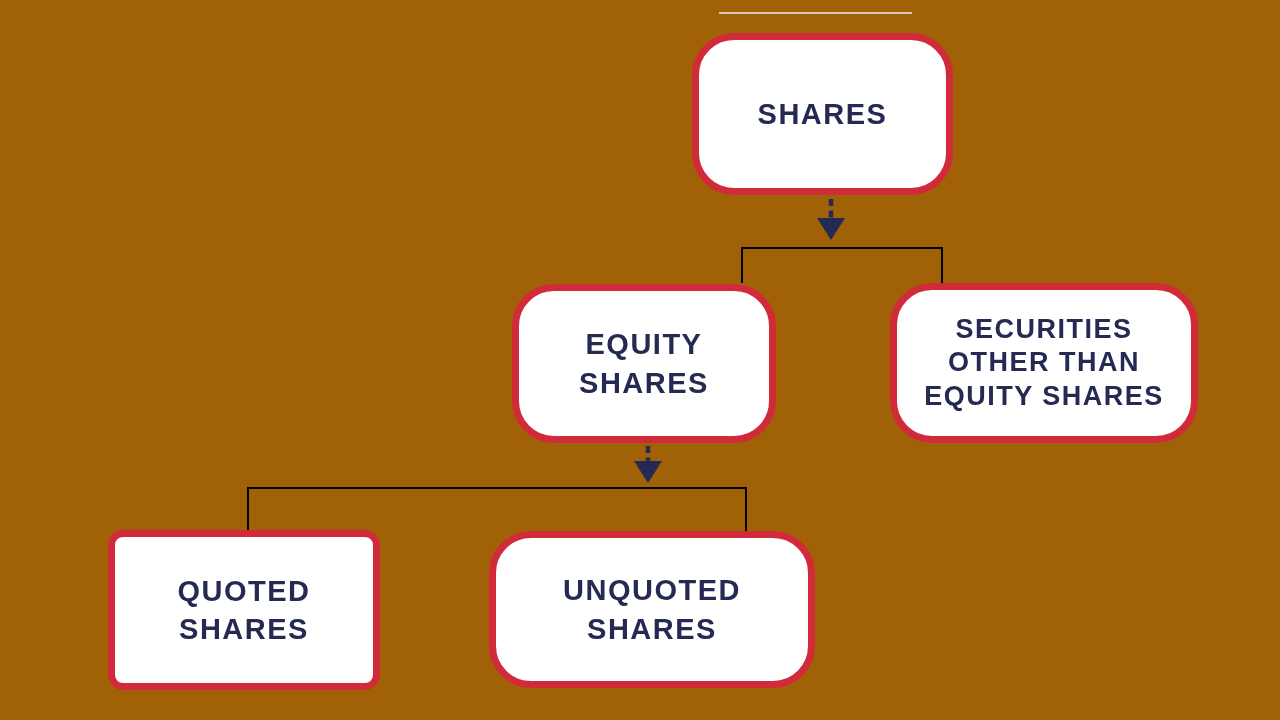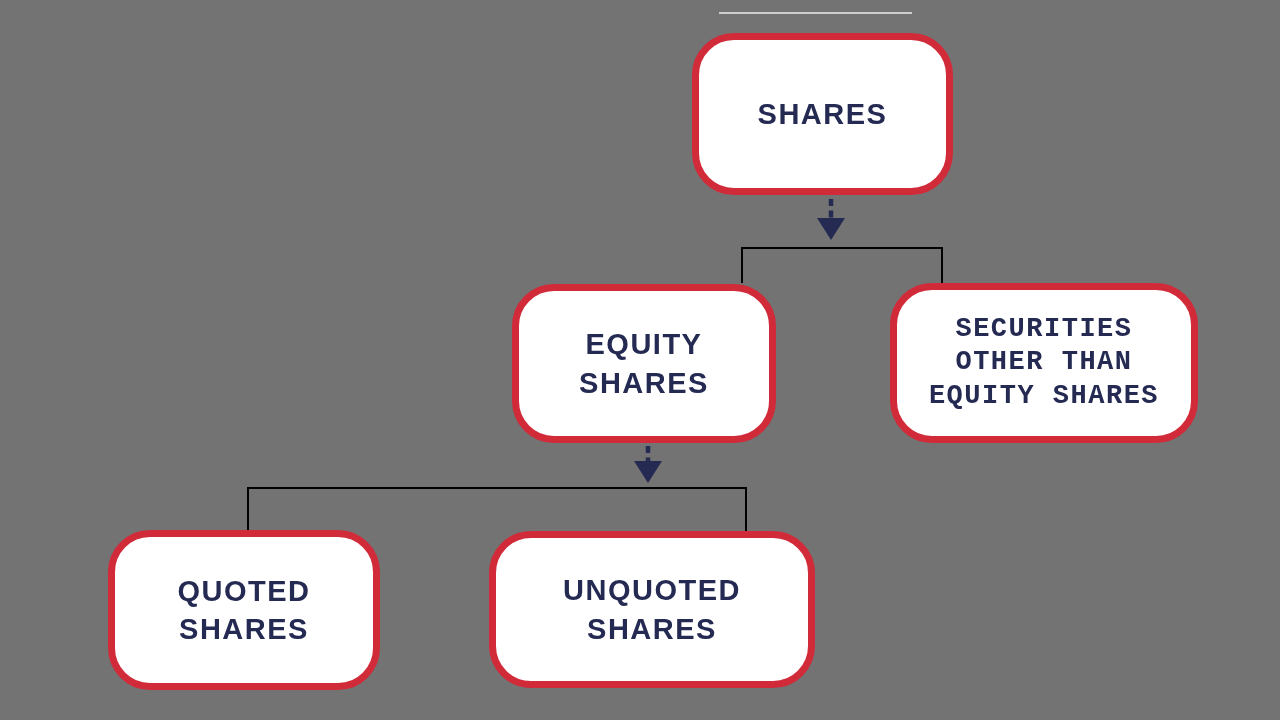--- a/index.html
+++ b/index.html
@@ -4,21 +4,21 @@
 <style>
   html, body {
     margin: 0;
     padding: 0;
     background: #ffffff;
   }
   .stage {
     position: relative;
     width: 1280px;
     height: 720px;
-    background: #737373;
+    background: #a16207;
     overflow: hidden;
     font-family: "Liberation Sans", sans-serif;
   }
   .edges {
     position: absolute;
     left: 0;
     top: 0;
     width: 1280px;
     height: 720px;
     pointer-events: none;
@@ -37,22 +37,22 @@
   .node .label {
     color: #242a52;
     font-weight: bold;
     letter-spacing: 1.5px;
     white-space: pre-line;
     line-height: 1.32;
   }
   
   .node-shares      { left: 692px; top: 33px;  width: 261px; height: 162px; }
   .node-equity      { left: 512px; top: 284px; width: 264px; height: 159px; }
-  .node-securities  { left: 890px; top: 283px; width: 308px; height: 160px; font-family: Liberation Mono, monospace; }
-  .node-quoted      { left: 108px; top: 530px; width: 272px; height: 160px; }
+  .node-securities  { left: 890px; top: 283px; width: 308px; height: 160px; }
+  .node-quoted      { left: 108px; top: 530px; width: 272px; height: 160px; border-radius: 15px; }
   .node-unquoted    { left: 489px; top: 531px; width: 326px; height: 157px; }
 
   .node-shares .label     { font-size: 29px; }
   .node-equity .label     { font-size: 29px; }
   .node-securities .label { font-size: 27px; line-height: 1.24; }
   .node-quoted .label     { font-size: 29px; }
   .node-unquoted .label   { font-size: 29px; }
 </style>
 </head>
 <body>

